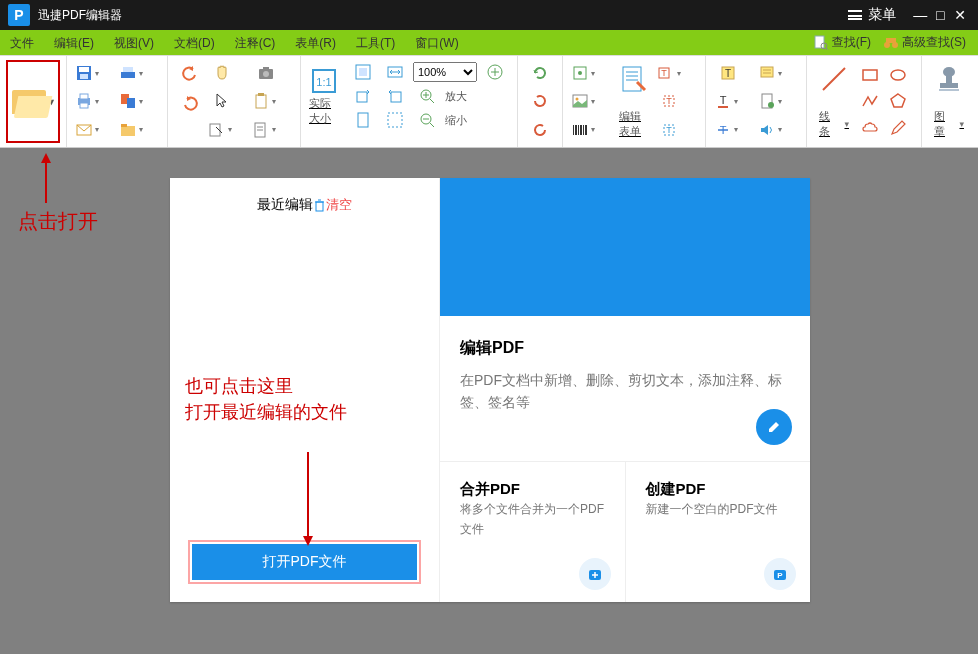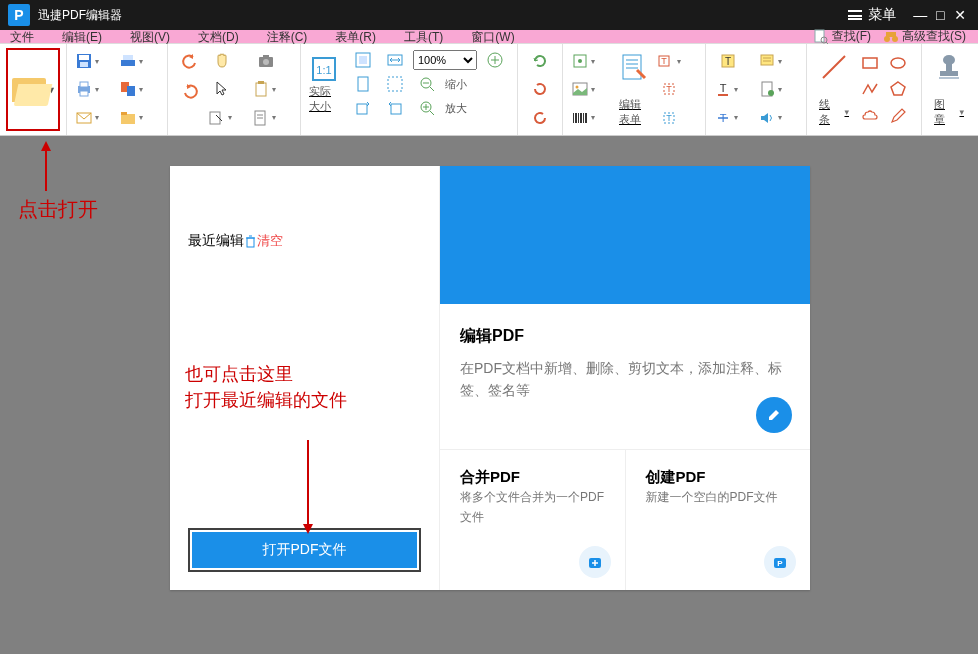--- a/index.html
+++ b/index.html
@@ -6,21 +6,21 @@
 body { background: #808080; width: 978px; height: 654px; overflow: hidden; position: relative; }
 .titlebar { height: 30px; background: #1a1a1a; display: flex; align-items: center; color: #fff; font-size: 12px; }
 .app-icon { width: 22px; height: 22px; background: #1a8fe8; margin: 0 8px; display: flex; align-items: center; justify-content: center; color: #fff; font-weight: bold; border-radius: 2px; font-size: 14px; }
 .title-text { flex: 1; }
 .titlebar-right { display: flex; align-items: center; gap: 16px; padding-right: 10px; font-size: 14px; }
 .titlebar-menu { display: flex; align-items: center; gap: 6px; }
 .titlebar-menu .ham { display: inline-block; width: 14px; height: 10px; border-top: 2px solid #fff; border-bottom: 2px solid #fff; position: relative; }
 .titlebar-menu .ham::after { content:""; position:absolute; top:3px; left:0; right:0; height:2px; background:#fff; }
 .win-btns span { display: inline-block; width: 16px; text-align: center; cursor: pointer; }
 
-.menubar { height: 14px; background: #f9a8d4; display: flex; align-items: center; border-bottom: 1px solid #ddd; font-size: 12px; color: #333; gap: 8px; }
+.menubar { height: 26px; background: #84cc16; display: flex; align-items: center; border-bottom: 1px solid #ddd; font-size: 12px; color: #333; }
 .menubar .mitem { padding: 0 10px; line-height: 26px; cursor: pointer; }
 .menubar-right { margin-left: auto; display: flex; align-items: center; padding-right: 6px; }
 .menubar-right .sitem { display: flex; align-items: center; gap: 3px; padding: 0 6px; font-size: 12px; cursor:pointer; }
 .sicon { width:16px; height:16px; display:inline-block; }
 
 .toolbar { height: 92px; background: #fff; border-bottom: 1px solid #ccc; display: flex; }
 .tool-group { border-right: 1px solid #e0e0e0; padding: 4px 6px; display: flex; }
 .open-box { border: 2px solid #cc0000; padding: 4px 2px; display: flex; flex-direction: row; align-items: center; justify-content: center; width: 54px; cursor:pointer; }
 .open-icon { width: 42px; height: 36px; position: relative; }
 .open-icon .back { position:absolute; left:2px; top:6px; width:34px; height:24px; background:#f5c96b; border-radius:2px 2px 0 0; }
@@ -43,24 +43,24 @@
 .shape-grid { display: grid; grid-template-columns: repeat(2, 24px); gap: 4px; padding: 4px; }
 .shape-grid .sh { width:22px; height:22px; display:flex; align-items:center; justify-content:center; cursor:pointer; }
 
 .content-area { position: relative; padding-top: 30px; height: calc(654px - 30px - 26px - 92px); }
 
 .annotate1 { position: absolute; left: 18px; top: 60px; color: #cc0000; font-family: "SimSun", serif; font-size: 20px; pointer-events:none; }
 .arrow1 { position:absolute; left:34px; top:5px; pointer-events:none; }
 
 .main-card { position: absolute; left: 170px; top: 30px; width: 640px; height: 424px; background: #fff; display: flex; box-shadow: 0 1px 2px rgba(0,0,0,.2); }
 .card-left { width: 270px; border-right: 1px solid #eee; display: flex; flex-direction: column; padding: 18px; position: relative; }
-.cl-head { display: flex; justify-content: flex-start; align-items: center; font-size: 14px; margin-top: 48px; }
+.cl-head { display: flex; justify-content: center; align-items: center; font-size: 14px; }
 .cl-head a { color: #ef4444; text-decoration: none; font-size: 13px; display:flex; align-items:center; gap:0;}
 .cl-body { flex: 1; }
-.open-pdf-btn { border: 2px solid #404040; padding: 2px; }
+.open-pdf-btn { border: 2px solid #fca5a5; padding: 2px; }
 .open-pdf-btn button { width: 100%; height: 36px; background: #1a8fe8; color: #fff; border: none; font-size: 14px; cursor: pointer; }
 
 .annotate2 { position: absolute; left: 185px; top: 225px; color: #cc0000; font-family: "SimSun", serif; font-size: 18px; line-height: 26px; pointer-events:none; }
 .arrow2 { position:absolute; left:300px; top:300px; pointer-events:none; }
 
 .card-right { flex: 1; display: flex; flex-direction: column; }
 .hero { height: 142px; background: #1a8fe8; border-bottom: 4px solid #fff; }
 
 .edit-card { flex: 1; padding: 18px 20px; position: relative; border-bottom: 1px solid #eee; }
 .edit-card h3 { font-size: 16px; font-weight: 600; margin-bottom: 10px; }
@@ -267,56 +267,56 @@
           <div class="tbtn">
               <svg class="ic" viewBox="0 0 18 18">
                 <circle cx="9" cy="9" r="7" fill="none" stroke="#5aa35a"></circle>
                 <path d="M9 5 L9 13 M5 9 L13 9" stroke="#5aa35a"></path>
               </svg>
             </div>
         </div>
         <div class="tg-row">
           <div class="tbtn">
               <svg class="ic" viewBox="0 0 18 18">
+                <rect x="3" y="5" width="10" height="10" fill="none" stroke="#3a9bd5"></rect>
+                <path d="M13 3 L15 5 L13 7" fill="none" stroke="#3a9bd5"></path>
+              </svg>
+            </div>
+          <div class="tbtn">
+              <svg class="ic" viewBox="0 0 18 18">
+                <rect x="5" y="5" width="10" height="10" fill="none" stroke="#3a9bd5"></rect>
+                <path d="M5 3 L3 5 L5 7" fill="none" stroke="#3a9bd5"></path>
+              </svg>
+            </div>
+          <div class="tbtn">
+              <svg class="ic" viewBox="0 0 18 18">
+                <circle cx="8" cy="8" r="5" fill="none" stroke="#5aa35a"></circle>
+                <path d="M8 5 L8 11 M5 8 L11 8 M12 12 L16 16" stroke="#5aa35a"></path>
+              </svg>
+            </div>
+          <span class="lbltxt">放大</span>
+        </div>
+        <div class="tg-row">
+          <div class="tbtn">
+              <svg class="ic" viewBox="0 0 18 18">
                 <rect x="4" y="2" width="10" height="14" fill="none" stroke="#3a9bd5"></rect>
               </svg>
             </div>
           <div class="tbtn">
               <svg class="ic" viewBox="0 0 18 18">
                 <rect x="2" y="2" width="14" height="14" fill="none" stroke="#3a9bd5" stroke-dasharray="2"></rect>
               </svg>
             </div>
           <div class="tbtn">
               <svg class="ic" viewBox="0 0 18 18">
                 <circle cx="8" cy="8" r="5" fill="none" stroke="#5aa35a"></circle>
                 <path d="M5 8 L11 8 M12 12 L16 16" stroke="#5aa35a"></path>
               </svg>
             </div>
           <span class="lbltxt">缩小</span>
-        </div>
-        <div class="tg-row">
-          <div class="tbtn">
-              <svg class="ic" viewBox="0 0 18 18">
-                <rect x="3" y="5" width="10" height="10" fill="none" stroke="#3a9bd5"></rect>
-                <path d="M13 3 L15 5 L13 7" fill="none" stroke="#3a9bd5"></path>
-              </svg>
-            </div>
-          <div class="tbtn">
-              <svg class="ic" viewBox="0 0 18 18">
-                <rect x="5" y="5" width="10" height="10" fill="none" stroke="#3a9bd5"></rect>
-                <path d="M5 3 L3 5 L5 7" fill="none" stroke="#3a9bd5"></path>
-              </svg>
-            </div>
-          <div class="tbtn">
-              <svg class="ic" viewBox="0 0 18 18">
-                <circle cx="8" cy="8" r="5" fill="none" stroke="#5aa35a"></circle>
-                <path d="M8 5 L8 11 M5 8 L11 8 M12 12 L16 16" stroke="#5aa35a"></path>
-              </svg>
-            </div>
-          <span class="lbltxt">放大</span>
         </div>
       </div>
     </div>
   </div>
 
   <div class="tool-group">
     <div class="tgcol">
       <div class="tbtn">
           <svg class="ic" viewBox="0 0 18 18">
             <path d="M4 9 A5 5 0 1 1 6 13" fill="none" stroke="#5aa35a" stroke-width="2"></path>

